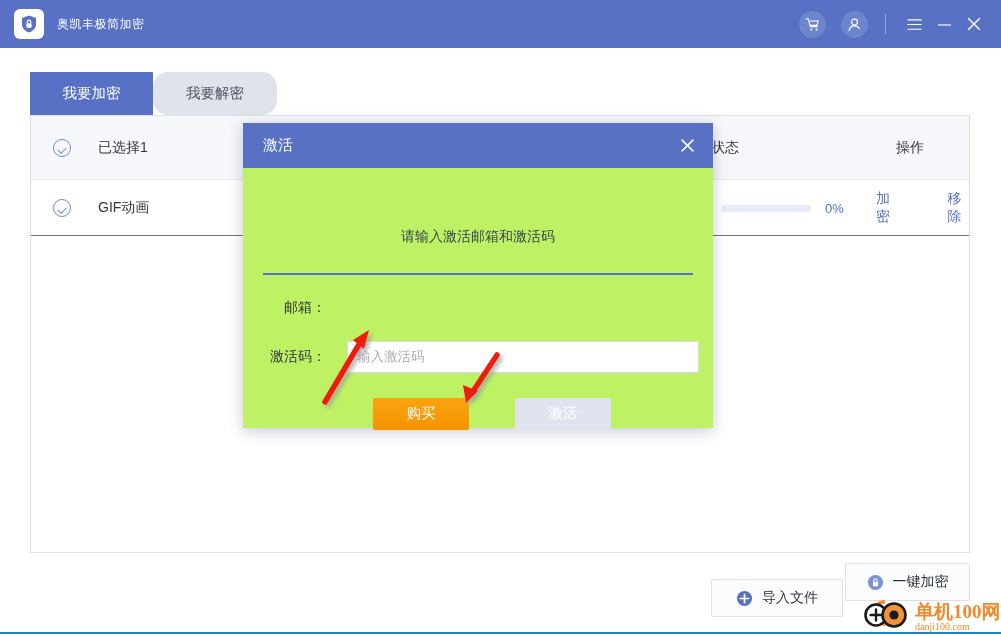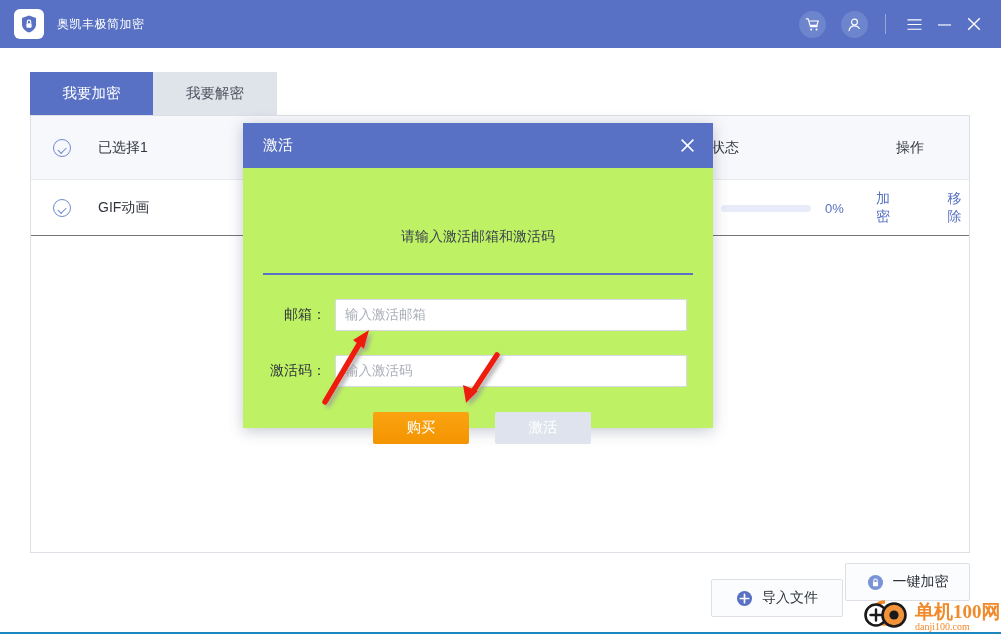--- a/index.html
+++ b/index.html
@@ -74,20 +74,21 @@
   }
   .tab.active {
     width: 123px;
     background: #5871c4;
     color: #ffffff;
   }
   .tab.inactive {
     width: 124px;
     background: #dfe3ea;
     color: #4d5460;
+    border-radius: 15px;
   }
 
   
   .panel {
     position: absolute; left: 30px; top: 115px;
     width: 940px; height: 438px;
     border: 1px solid #dcdfe6;
     background: #ffffff;
   }
   .list-head {
@@ -216,21 +217,21 @@
     font-size: 14px;
     color: #3c4250;
   }
   .dlg-divider {
     margin: 27px 20px 0 20px;
     height: 1.5px;
     background: #5871c4;
   }
   .field {
     margin-top: 24px;
-    display: flex; align-items: center;
+    display: flex; align-items: center; gap: 12px;
   }
   .field-label {
     width: 92px;
     text-align: right;
     padding-right: 9px;
     font-size: 14px;
     color: #31353d;
   }
   .field-input {
     width: 352px; height: 32px;
@@ -240,21 +241,21 @@
     color: #31353d;
     padding: 0 9px;
     font-family: "Liberation Sans", sans-serif;
     border-radius: 1px;
   }
   .field-input::placeholder { color: #a9adb6; }
   .dlg-actions {
     margin-top: 25px;
     padding-left: 130px;
     display: flex; align-items: flex-start;
-    gap: 26px;
+    gap: 46px;
   }
   .btn-buy {
     width: 96px; height: 32px;
     background: #f89b0c;
     background: linear-gradient(#fba311, #f39400);
     color: #ffffff;
     border: none;
     font-size: 14.5px;
     cursor: pointer;
     font-family: "Liberation Sans", sans-serif;
@@ -400,21 +401,20 @@
           <path d="M3.6 3.6 L15.4 15.4 M15.4 3.6 L3.6 15.4" stroke="#ffffff" stroke-width="1.5"></path>
         </svg>
       </div>
     </div>
 
     <div class="dlg-sub">请输入激活邮箱和激活码</div>
     <div class="dlg-divider"></div>
 
     <div class="field">
       <div class="field-label">邮箱：</div>
-      <input class="field-input" type="text" placeholder="输入激活邮箱" style="">
     </div>
 
     <div class="field">
       <div class="field-label">激活码：</div>
       <input class="field-input" type="text" placeholder="输入激活码" style="">
     </div>
 
     <div class="dlg-actions">
       <button class="btn-buy">购买</button>
       <button class="btn-activate">激活</button>

